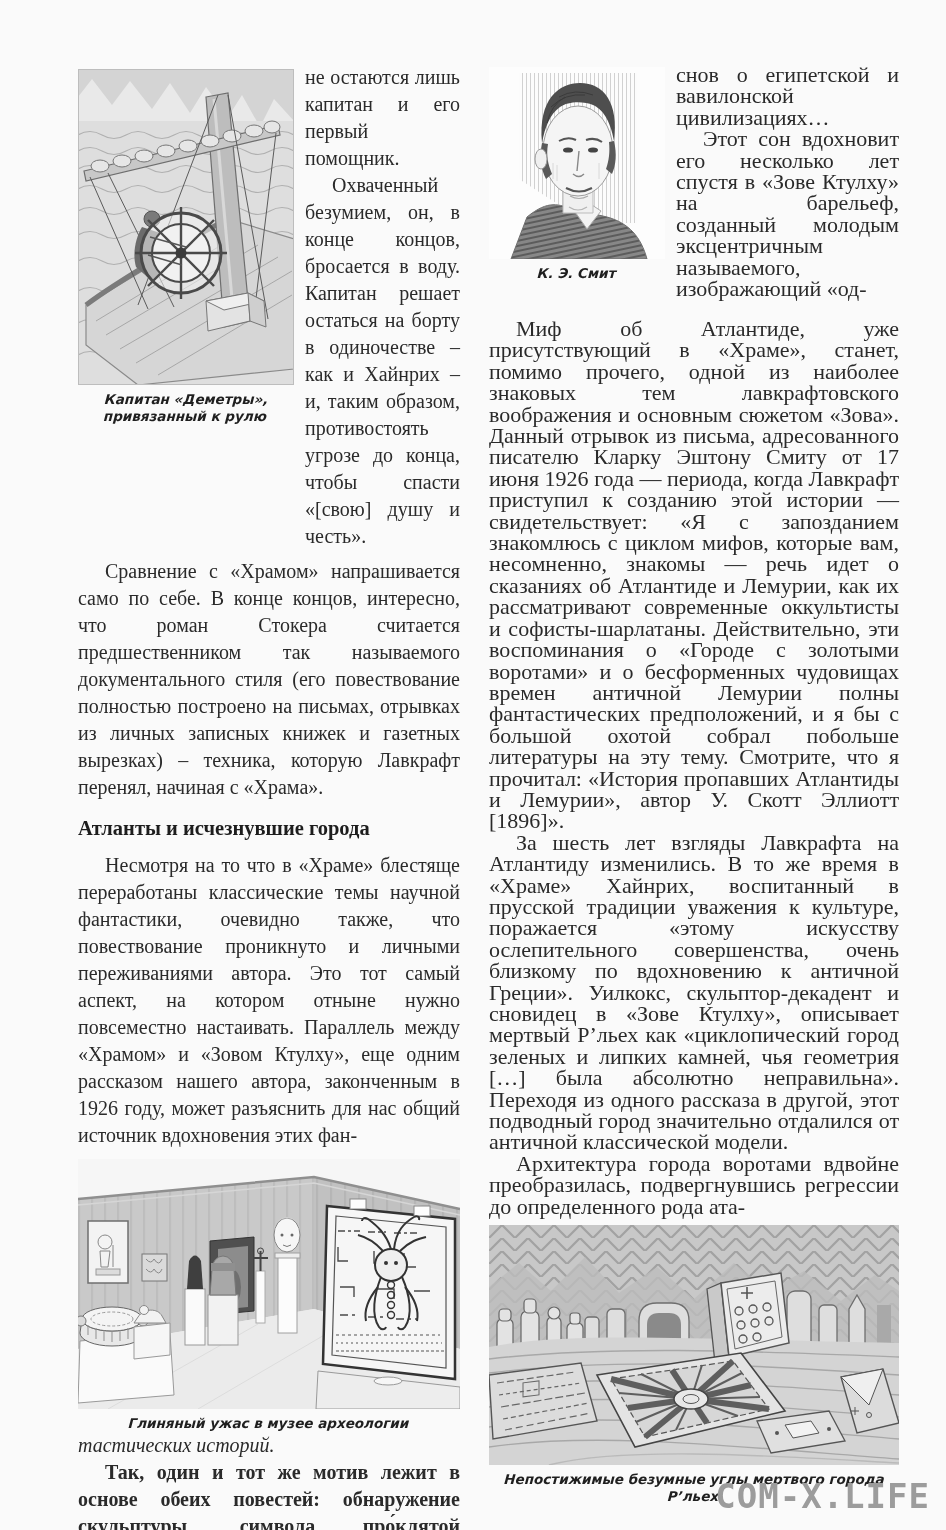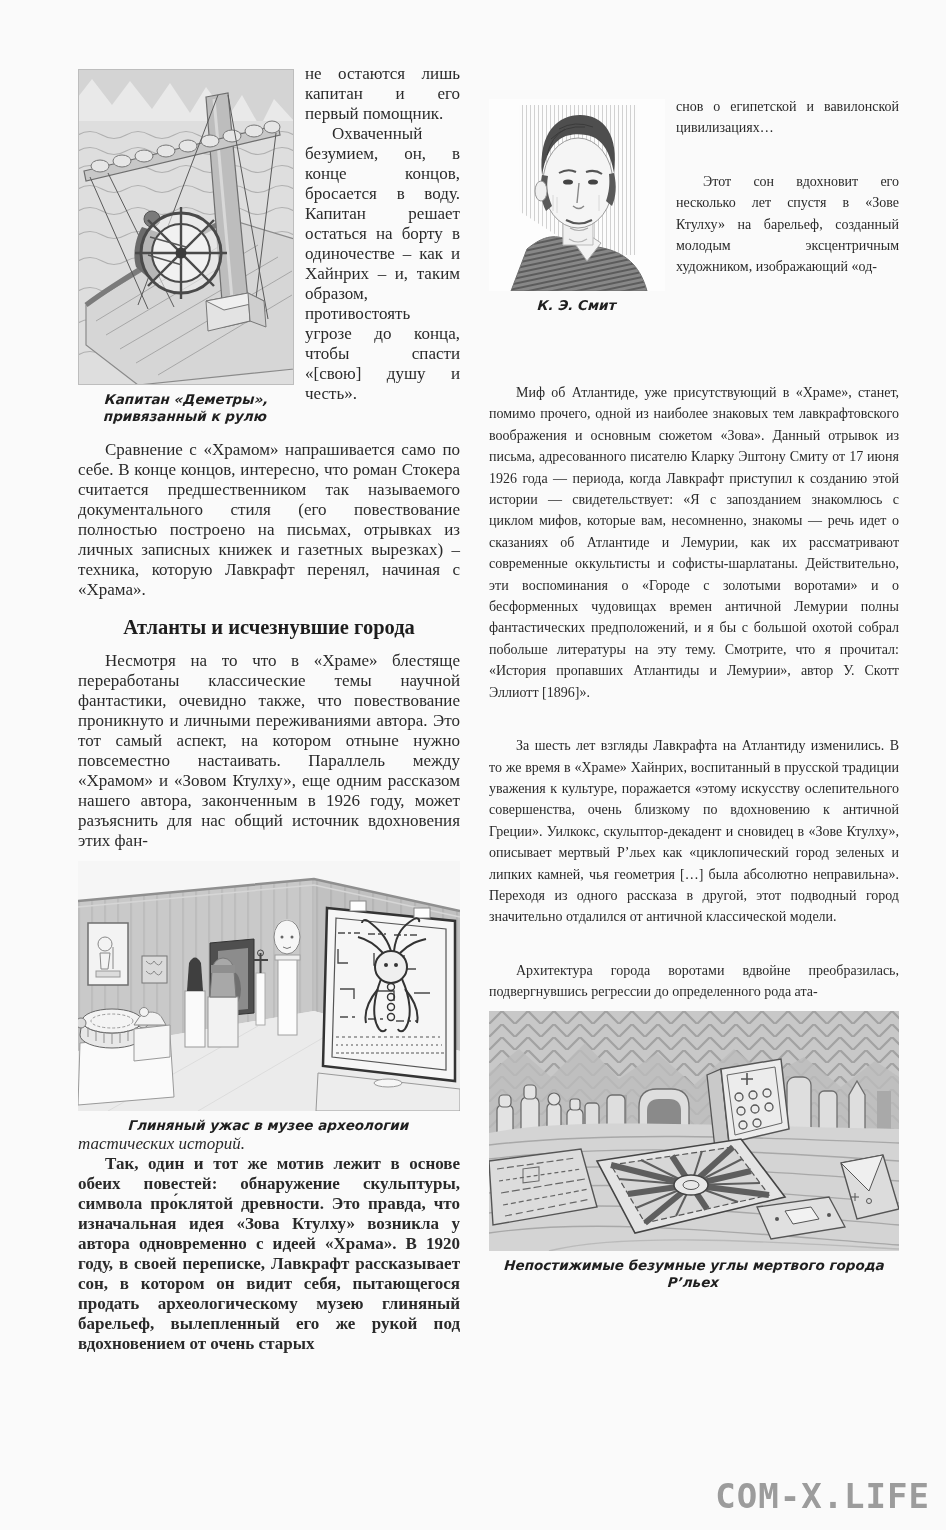--- a/index.html
+++ b/index.html
@@ -5,41 +5,41 @@
   html,body{margin:0;padding:0;background:#ffffff;}
   .page{
     position:relative; width:946px; height:1530px;
     background:#fafafa; overflow:hidden;
     font-family:"Liberation Serif","DejaVu Serif",serif;
     color:#2a2a2a;
   }
   .col{position:absolute; top:64px;}
   .col-left{left:78px; width:382px;}
   .col-right{left:489px; width:410px;}
-  .col p{margin:0; text-align:justify; font-size:17px; line-height:20px;}
-  .col-right p{font-size:14px; line-height:21.4px;margin-top:32px;}
+  .col p{margin:0; text-align:justify; font-size:20px; line-height:27px;}
+  .col-right p{font-size:22px; line-height:21.4px;}
   p.ind{text-indent:27px;}
   .fig-row{position:relative;}
   .fig-row-left{min-height:368px; margin-bottom:8px;}
   .fig-row-right{min-height:254px;}
   .ship-fig{position:absolute; left:0; top:5px; width:216px;}
   .portrait-fig{position:absolute; left:0; top:3px; width:176px;}
   .beside-left{margin-left:227px;}
   .beside-right{margin-left:187px;}
   figure{margin:0;}
   svg{display:block;}
   figcaption.hand{
     font-family:"DejaVu Sans",sans-serif; font-style:italic; font-weight:bold;
     font-size:13.5px; line-height:17px; text-align:center; color:#1f1f1f;
     transform:skewX(-4deg); margin-top:6px;
   }
   .ship-fig figcaption.hand{margin-left:-9px; margin-right:-9px;}
   .heading{
     font-family:"Liberation Serif",serif; font-weight:bold;
-    font-size:20.5px; margin:16px 0 12px 0; color:#1d1d1d;text-align:center;
+    font-size:20.5px; margin:16px 0 12px 0; color:#1d1d1d;
   }
   .museum-fig{margin-top:10px;}
   .city-fig{margin-top:8px;}
   .tail{margin-top:12px;font-style:italic;}
   .tail2{margin-top:2px;font-weight:bold;}
   .watermark{
     position:absolute; top:1476px; right:16px;
     font-family:"DejaVu Sans Mono",monospace; font-weight:bold;
     font-size:34px; letter-spacing:1px; color:#9c9c9c;
   }
@@ -292,21 +292,21 @@
           <g stroke="#d0d0d0" stroke-width="0.8">
               <line x1="64" y1="96" x2="64" y2="112"></line>
               <line x1="68" y1="98" x2="68" y2="114"></line>
               <line x1="110" y1="96" x2="110" y2="112"></line>
             </g>
         </svg>
         <figcaption class="hand">К. Э. Смит</figcaption>
       </figure>
       <div class="beside-right">
         <p>снов о египетской и вавилонской цивилизациях…</p>
-        <p class="ind">Этот сон вдохновит его несколько лет спустя в «Зове Ктулху» на барельеф, созданный молодым эксцентричным художником, изображающий «од-</p>
+        <p class="ind">Этот сон вдохновит его несколько лет спустя в «Зове Ктулху» на барельеф, созданный молодым эксцентричным называемого, изображающий «од-</p>
       </div>
     </div>
 
     <p class="ind">Миф об Атлантиде, уже присутствующий в «Храме», станет, помимо прочего, одной из наиболее знаковых тем лавкрафтовского воображения и основным сюжетом «Зова». Данный отрывок из письма, адресованного писателю Кларку Эштону Смиту от 17 июня 1926 года — периода, когда Лавкрафт приступил к созданию этой истории — свидетельствует: «Я с запозданием знакомлюсь с циклом мифов, которые вам, несомненно, знакомы — речь идет о сказаниях об Атлантиде и Лемурии, как их рассматривают современные оккультисты и софисты-шарлатаны. Действительно, эти воспоминания о «Городе с золотыми воротами» и о бесформенных чудовищах времен античной Лемурии полны фантастических предположений, и я бы с большой охотой собрал побольше литературы на эту тему. Смотрите, что я прочитал: «История пропавших Атлантиды и Лемурии», автор У. Скотт Эллиотт [1896]».</p>
     <p class="ind">За шесть лет взгляды Лавкрафта на Атлантиду изменились. В то же время в «Храме» Хайнрих, воспитанный в прусской традиции уважения к культуре, поражается «этому искусству ослепительного совершенства, очень близкому по вдохновению к античной Греции». Уилкокс, скульптор-декадент и сновидец в «Зове Ктулху», описывает мертвый Р’льех как «циклопический город зеленых и липких камней, чья геометрия […] была абсолютно неправильна». Переходя из одного рассказа в другой, этот подводный город значительно отдалился от античной классической модели.</p>
     <p class="ind">Архитектура города воротами вдвойне преобразилась, подвергнувшись регрессии до определенного рода ата-</p>
 
     <figure class="city-fig">
       <svg width="410" height="240" viewBox="0 0 410 240" aria-hidden="true">
         <defs>

